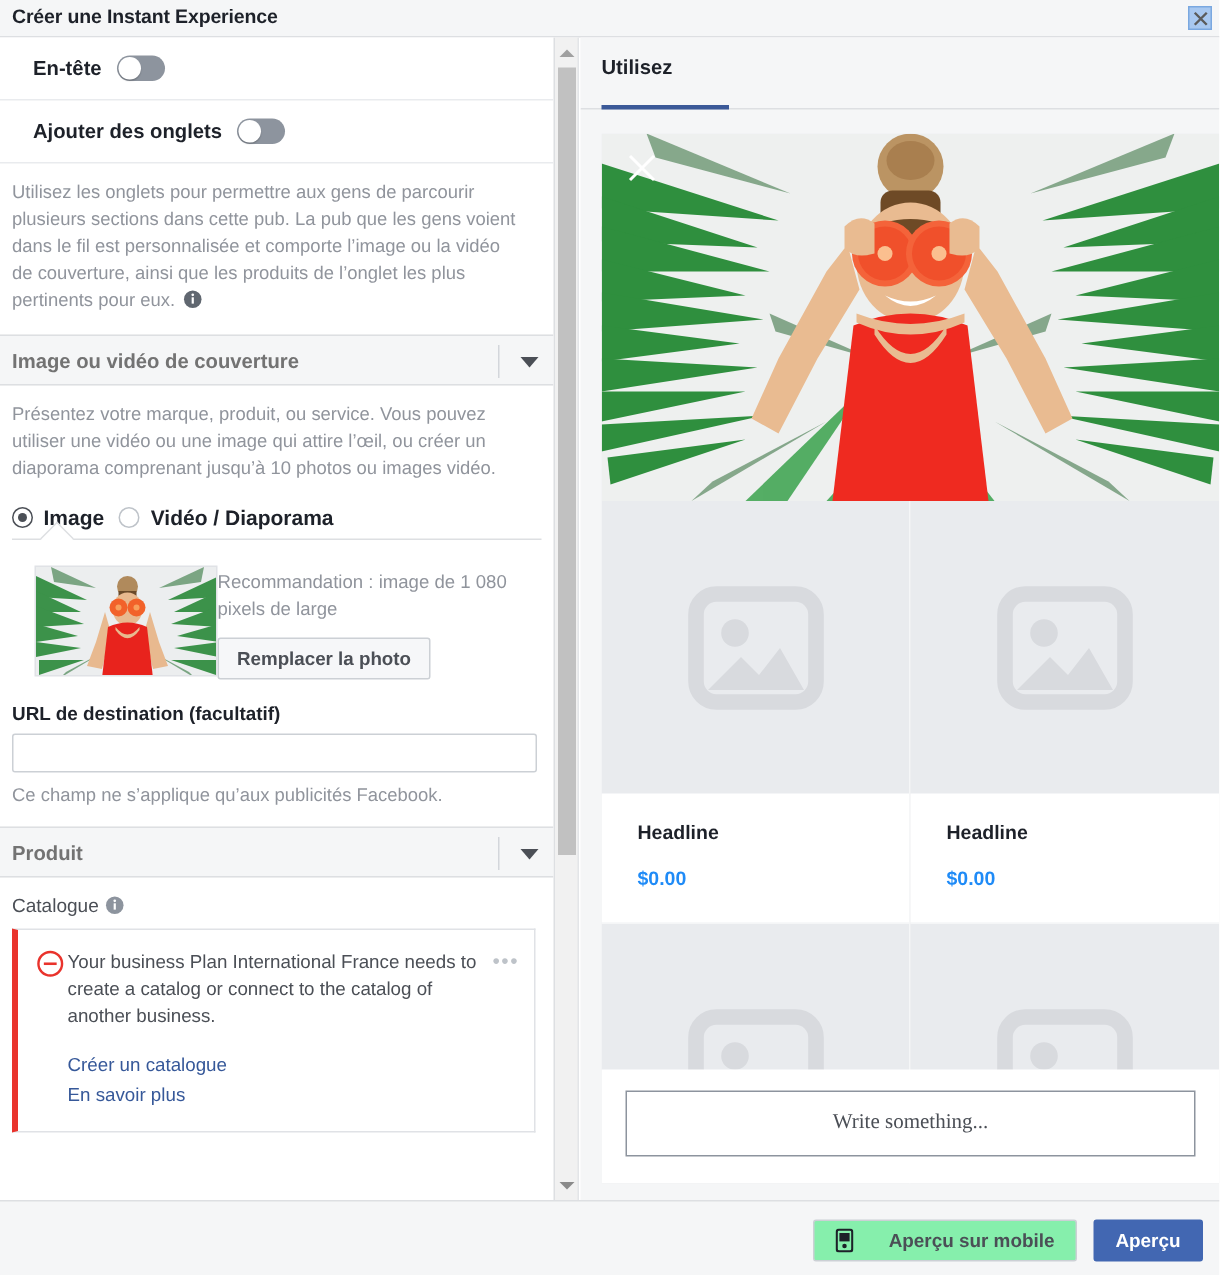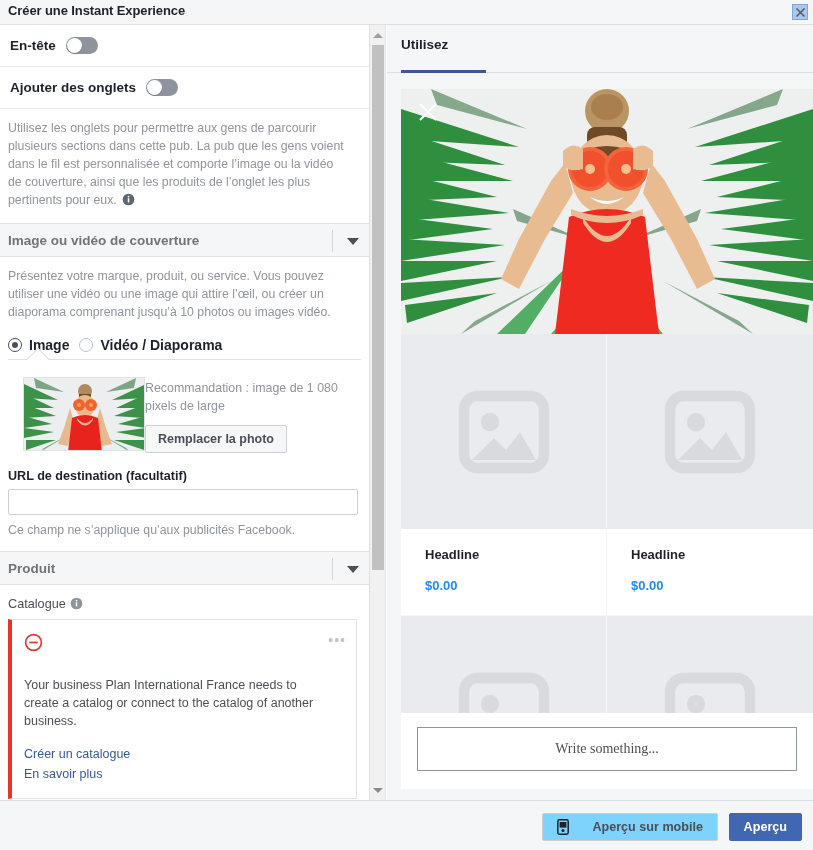--- a/index.html
+++ b/index.html
@@ -42,21 +42,21 @@
   .left-panel {
     position: absolute; left: 0; top: 25px;
     width: 370px; height: 775px;
     background: #ffffff;
     overflow: hidden;
     border-right: 1px solid #dddfe2;
   }
   .row-toggle {
     display: flex; align-items: center;
     height: 42px;
-    padding: 0 10px;
+    padding: 0 22px;
     border-bottom: 1px solid #e9ebee;
   }
   .row-toggle .lbl {
     font-size: 13.5px; font-weight: bold; color: #1d2129;
     margin-right: 10px;
   }
   .toggle {
     position: relative;
     width: 32px; height: 17px;
     border-radius: 9px;
@@ -185,21 +185,21 @@
   }
   .alert-box {
     position: relative;
     margin: 0 12px 0 8px;
     border: 1px solid #e0e2e6;
     border-left: 4px solid #e9332c;
     background: #fff;
     padding: 12px 34px 14px 12px;
     min-height: 110px;
   }
-  .alert-inner { display: flex; gap: 24px; flex-direction: column; }
+  .alert-inner { display: flex; gap: 2px; }
   .alert-text {
     font-size: 12.5px; line-height: 18px; color: #4b4f56;
   }
   .alert-links { margin-top: 14px; }
   .alert-links a {
     display: block;
     font-size: 12.5px; line-height: 20px;
     color: #365899; text-decoration: none; cursor: pointer;
   }
   .dots {
@@ -324,21 +324,21 @@
     position: absolute; left: 0; bottom: 0;
     width: 813px; height: 50px;
     background: #f5f6f7;
     border-top: 1px solid #dddfe2;
   }
   .btn-mobile {
     position: absolute; right: 95px; top: 12px;
     height: 28px;
     display: flex; align-items: center; gap: 23px;
     padding: 0 14px;
-    background: #7dd3fc;
+    background: #86efac;
     border: 1px solid #ccd0d5;
     border-radius: 2px;
     font-size: 12.6px; font-weight: bold; color: #4b4f56;
     cursor: pointer;
   }
   .btn-done {
     position: absolute; right: 11px; top: 12px;
     height: 28px;
     display: flex; align-items: center; justify-content: center;
     padding: 0 14px;

